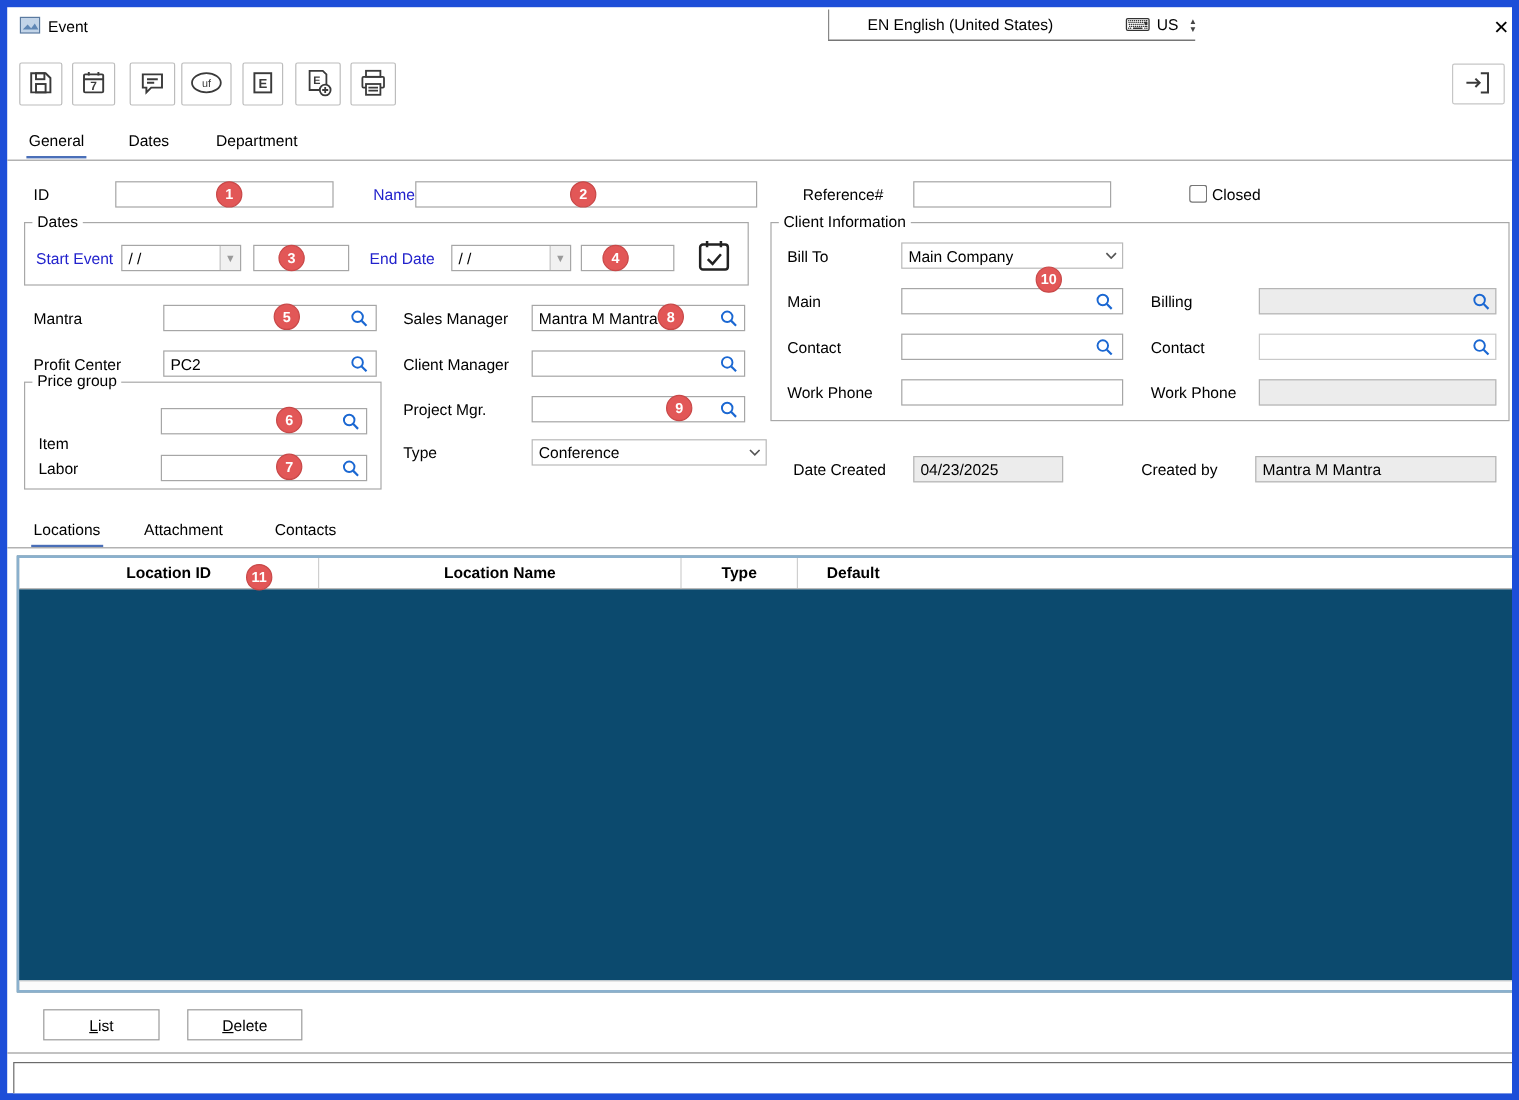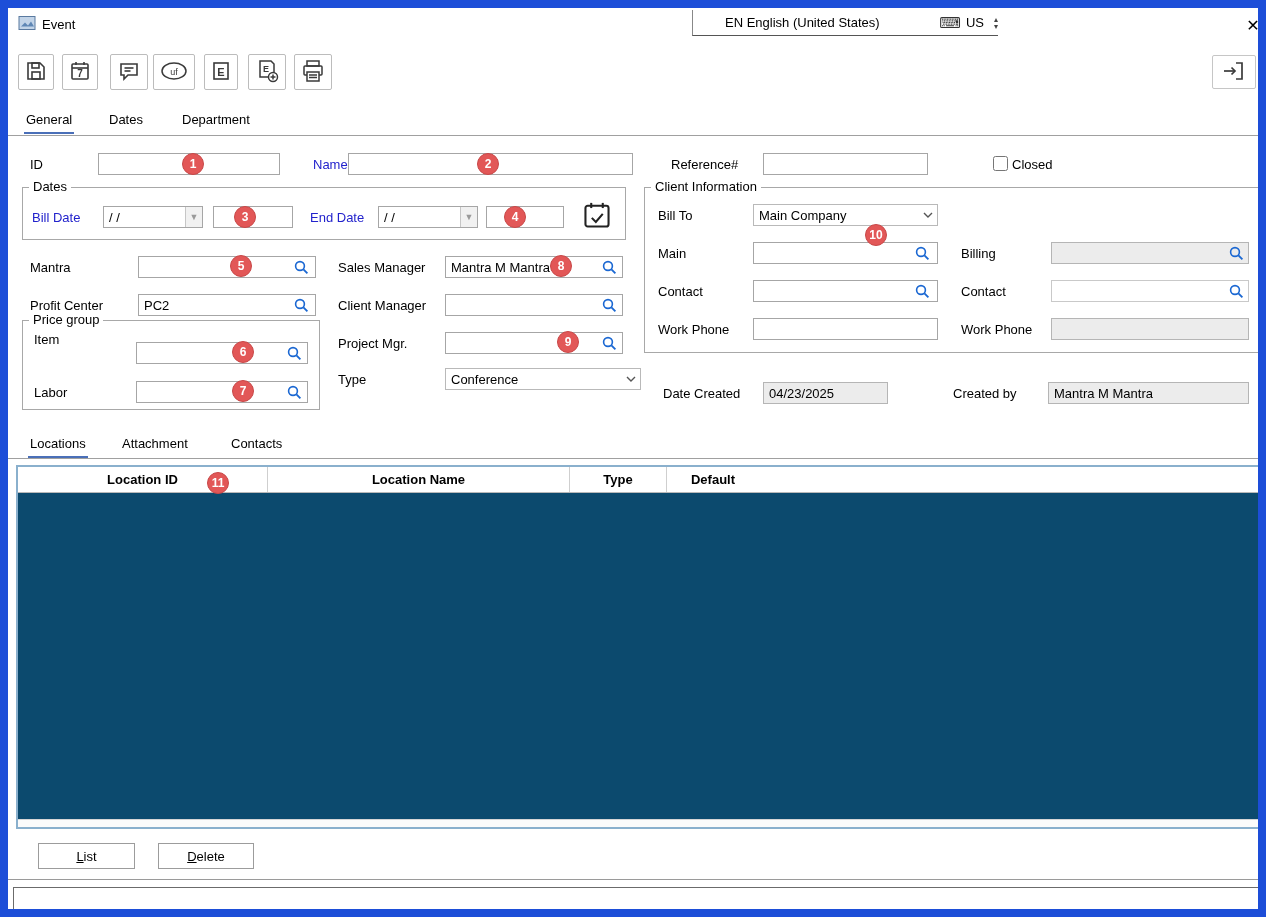--- a/index.html
+++ b/index.html
@@ -1,17 +1,17 @@
 <!DOCTYPE html>
 <html><head>
 <meta charset="utf-8">
 <style>
   *{box-sizing:border-box}
   html,body{margin:0;padding:0;background:#fff}
-  .window{position:relative;width:1266px;height:917px;border:8px solid #1d4ed8;background:#fff;
+  .window{position:relative;width:1266px;height:917px;border:6px solid #1d4ed8;background:#fff;
           font-family:"Liberation Sans",sans-serif;font-size:13px;color:#000;overflow:hidden}
   .abs{position:absolute}
   .lbl{position:absolute;white-space:nowrap;line-height:16px}
   .blue{color:#2222cc}
   .inp{position:absolute;height:22px;border:1px solid #a6a6a6;background:#fff;
        font:13px "Liberation Sans",sans-serif;padding:2px 5px;color:#000;outline:none}
   .inp.gray{background:#ececec;border-color:#b5b5b5}
   .combo{position:absolute;height:22px;border:1px solid #a6a6a6;background:#fff;display:flex;align-items:center}
   .combo .txt{flex:1;padding:0 5px;font-size:13px;white-space:nowrap;overflow:hidden}
   .combo .darr{width:17px;align-self:stretch;background:#f1f1f1;border-left:1px solid #c6c6c6;
@@ -152,21 +152,21 @@
   <span class="lbl blue" style="left:305px;top:149px">Name</span>
   <input class="inp" style="left: 340px; top: 145px; width: 285px;">
   <span class="lbl" style="left:663px;top:149px">Reference#</span>
   <input class="inp" style="left: 755px; top: 145px; width: 165px;">
   <input type="checkbox" class="chk" style="left: 985px; top: 148px;">
   <span class="lbl" style="left:1004px;top:149px">Closed</span>
 
   <div class="group" style="left:14px;top:179px;width:604px;height:53px">
     <span class="legend">Dates</span>
   </div>
-  <span class="lbl blue" style="left:24px;top:202px">Bill Date</span>
+  <span class="lbl blue" style="left:24px;top:202px">Start Event</span>
   <div class="combo" style="left:95px;top:198px;width:100px">
     <span class="txt">/ /</span>
     <span class="darr">▼</span>
   </div>
   <input class="inp" style="left: 205px; top: 198px; width: 80px;">
   <span class="lbl blue" style="left:302px;top:202px">End Date</span>
   <div class="combo" style="left:370px;top:198px;width:100px">
     <span class="txt">/ /</span>
     <span class="darr">▼</span>
   </div>
@@ -246,21 +246,21 @@
   <span class="lbl" style="left:330px;top:290px">Client Manager</span>
   <input class="inp" style="left: 437px; top: 286px; width: 178px;">
   <span class="sicon" style="left:594px;top:290px"><svg width="15" height="15" viewBox="0 0 15 15">
         <circle cx="6" cy="6" r="4.4" fill="none" stroke="#1a67d2" stroke-width="1.6"></circle>
         <line x1="9.4" y1="9.4" x2="13.4" y2="13.4" stroke="#1a67d2" stroke-width="1.8"></line>
       </svg></span>
 
   <div class="group" style="left:14px;top:312px;width:298px;height:90px">
     <span class="legend">Price group</span>
   </div>
-  <span class="lbl" style="left:26px;top:324px">Item</span>
+  <span class="lbl" style="left:26px;top:356px">Item</span>
   <input class="inp" style="left: 128px; top: 334px; width: 172px;">
   <span class="sicon" style="left:279px;top:338px"><svg width="15" height="15" viewBox="0 0 15 15">
         <circle cx="6" cy="6" r="4.4" fill="none" stroke="#1a67d2" stroke-width="1.6"></circle>
         <line x1="9.4" y1="9.4" x2="13.4" y2="13.4" stroke="#1a67d2" stroke-width="1.8"></line>
       </svg></span>
   <span class="lbl" style="left:26px;top:377px">Labor</span>
   <input class="inp" style="left: 128px; top: 373px; width: 172px;">
   <span class="sicon" style="left:279px;top:377px"><svg width="15" height="15" viewBox="0 0 15 15">
         <circle cx="6" cy="6" r="4.4" fill="none" stroke="#1a67d2" stroke-width="1.6"></circle>
         <line x1="9.4" y1="9.4" x2="13.4" y2="13.4" stroke="#1a67d2" stroke-width="1.8"></line>

